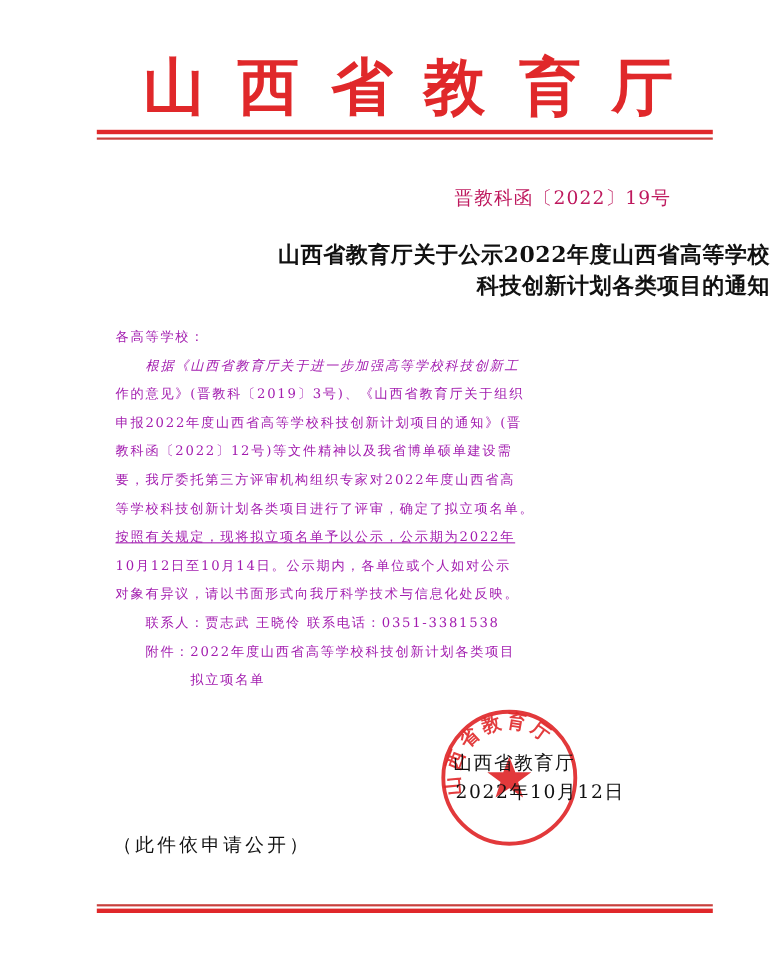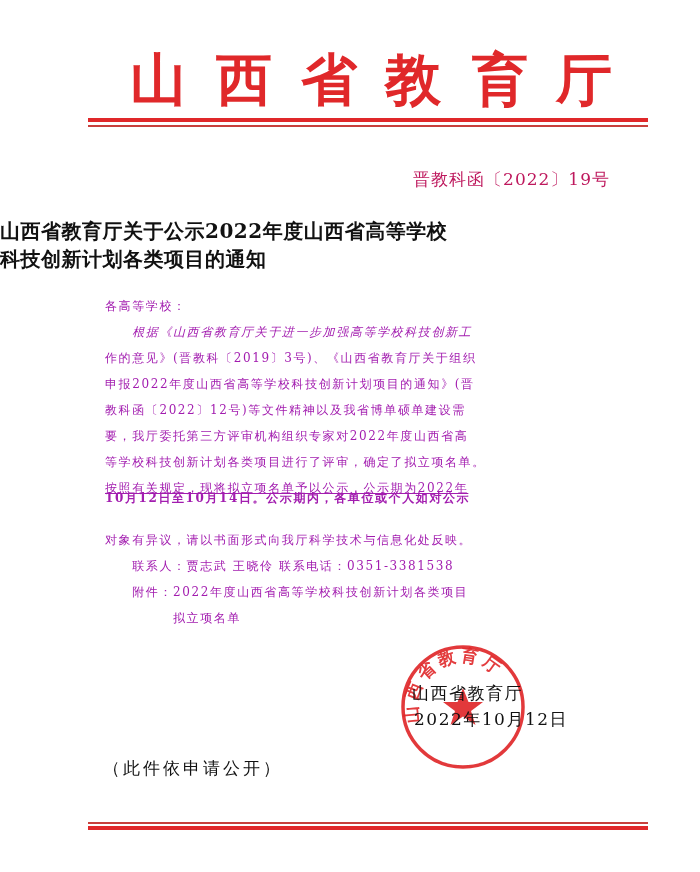--- a/index.html
+++ b/index.html
@@ -5,21 +5,21 @@
   html, body { margin: 0; padding: 0; background: #ffffff; }
   body { width: 700px; height: 872px; position: relative; overflow: hidden;
          font-family: "DejaVu Serif", "Liberation Serif", serif; color: #1a1a1a; }
   .abs { position: absolute; }
   .masthead { left: 0; width: 700px; top: 44px; height: 70px; }
   .masthead span { position: absolute; top: 0; font-size: 56px; line-height: 70px;
                    color: #e0282a; font-weight: bold; font-family: "DejaVu Serif", serif; }
   .rule-thick { background: #e0282a; height: 4px; }
   .rule-thin { background: #c8403c; height: 2px; }
   .docno { top: 168px; right: 90px; font-size: 17px; letter-spacing: 1px; color: #be185d; }
-  .title { left: 0; width: 700px; text-align: left; font-weight: bold; font-size: 20px; color: #111; letter-spacing: 0.5px; }
+  .title { left: 0; width: 700px; text-align: right; font-weight: bold; font-size: 20px; color: #111; letter-spacing: 0.5px; }
   .body-line { left: 105px; width: 520px; font-size: 12px; line-height: 24px; color: #a21caf; white-space: nowrap; letter-spacing: 1.6px; }
   .stamp { left: 400px; top: 644px; width: 126px; height: 126px; }
   .sign { font-size: 17px; color: #111; white-space: nowrap; letter-spacing: 1.5px; }
 </style>
 </head>
 <body>
 
 <div class="abs masthead">
   <span style="left:130px">山</span>
   <span style="left:216px">西</span>
@@ -39,21 +39,21 @@
 
 <div class="abs body-line" style="top:294px;">各高等学校：</div>
 
 <div class="abs body-line" style="top:320px;font-style:italic;">　　根据《山西省教育厅关于进一步加强高等学校科技创新工</div>
 <div class="abs body-line" style="top:346px;">作的意见》(晋教科〔2019〕3号)、《山西省教育厅关于组织</div>
 <div class="abs body-line" style="top:372px;">申报2022年度山西省高等学校科技创新计划项目的通知》(晋</div>
 <div class="abs body-line" style="top:398px;">教科函〔2022〕12号)等文件精神以及我省博单硕单建设需</div>
 <div class="abs body-line" style="top:424px;">要，我厅委托第三方评审机构组织专家对2022年度山西省高</div>
 <div class="abs body-line" style="top:450px;">等学校科技创新计划各类项目进行了评审，确定了拟立项名单。</div>
 <div class="abs body-line" style="top:476px;text-decoration:underline;">按照有关规定，现将拟立项名单予以公示，公示期为2022年</div>
-<div class="abs body-line" style="top:486px;font-weight:bold;">10月12日至10月14日。公示期内，各单位或个人如对公示</div>
+<div class="abs body-line" style="top:502px;">10月12日至10月14日。公示期内，各单位或个人如对公示</div>
 <div class="abs body-line" style="top:528px;">对象有异议，请以书面形式向我厅科学技术与信息化处反映。</div>
 
 <div class="abs body-line" style="top:554px;">　　联系人：贾志武 王晓伶 联系电话：0351-3381538</div>
 <div class="abs body-line" style="top:580px;">　　附件：2022年度山西省高等学校科技创新计划各类项目</div>
 <div class="abs body-line" style="top:606px;">　　　　　拟立项名单</div>
 
 <svg class="abs stamp" viewBox="0 0 126 126">
   <defs>
     <path id="sealArc" d="M 20 80 A 46 46 0 1 1 106 80"></path>
   </defs>

